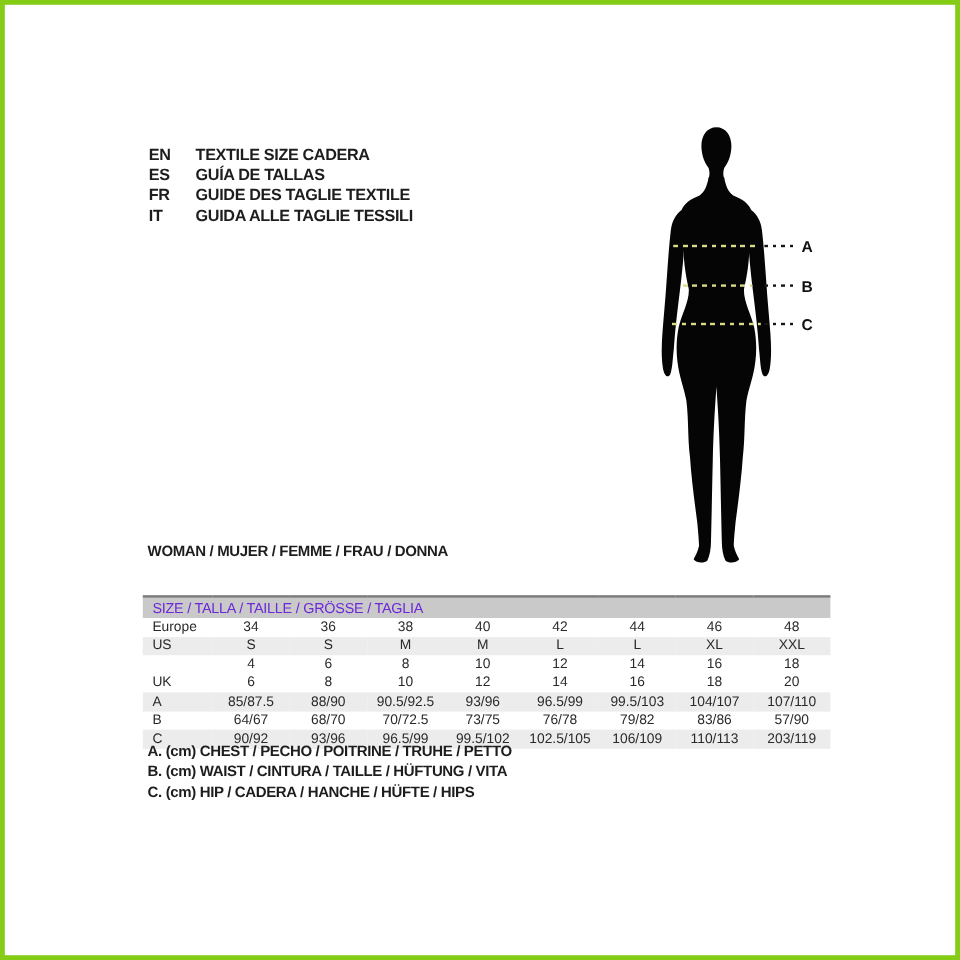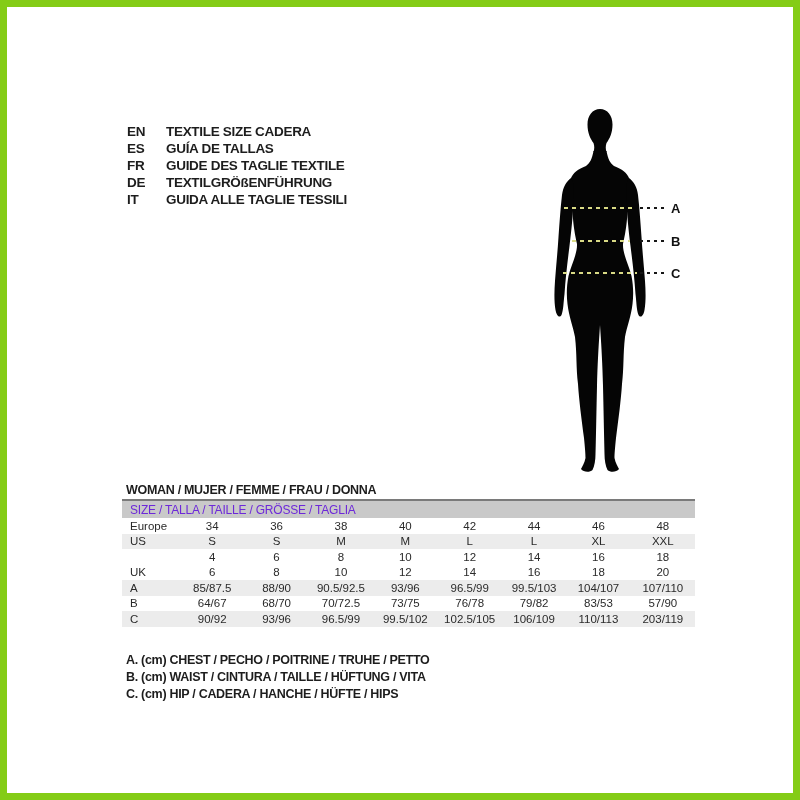--- a/index.html
+++ b/index.html
@@ -1,72 +1,68 @@
 <!DOCTYPE html>
 <html style="--dot-body: #d9da85; --dot-out: #161616; --header-bg: #c9c9c9; --row-alt-bg: #ececec;"><head>
 <meta charset="utf-8">
 <style>
   html,body{margin:0;padding:0;background:#fff;}
   .page{
     position:relative;width:800px;height:800px;background:#fff;overflow:hidden;
     font-family:"Liberation Sans", sans-serif;color:#1d1d1d;
-    border:7px solid #84cc16;box-sizing:border-box;
+    border:4px solid #84cc16;box-sizing:border-box;
   }
   
   .lang-block{position:absolute;left:120px;top:116px;}
   .lang-row{display:flex;line-height:17px;font-size:13.5px;font-weight:700;letter-spacing:-0.3px;}
   .lang-code{width:39px;flex:none;}
   
   .figure{position:absolute;left:543px;top:100px;width:100px;height:368px;}
   .figure svg{display:block;width:100%;height:100%;}
   
   .dotline{position:absolute;height:2px;}
   .dots-body{background:repeating-linear-gradient(90deg,var(--dot-body) 0 4px,transparent 4px 8px);}
   .dots-out{background:repeating-linear-gradient(90deg,var(--dot-out) 0 3px,transparent 3px 7px);}
   .measure-label{position:absolute;font-size:13px;font-weight:700;letter-spacing:0;color:#111;}
   
-  .table-caption{position:absolute;left:119px;top:476px;font-size:12.5px;font-weight:700;letter-spacing:-0.3px;}
+  .table-caption{position:absolute;left:119px;top:448px;font-size:12.5px;font-weight:700;letter-spacing:-0.3px;}
   
   table.size-table{
     position:absolute;left:115px;top:492px;width:573px;border-collapse:collapse;table-layout:fixed;
     font-size:11.5px;color:#2a2a2a;border-top:2px solid #7a7a7a;
   }
   table.size-table col.lbl{width:58px;}
   table.size-table th{
     background:var(--header-bg);text-align:left;font-weight:400;font-size:12px;color:#6d28d9;
     height:17px;padding:0 0 0 8px;letter-spacing:-0.2px;
   }
   table.size-table td{height:15.5px;padding:0;text-align:center;font-weight:400;}
   table.size-table td.row-label{text-align:left;padding-left:8px;margin-left:20px;}
   table.size-table tr.shaded td{background:var(--row-alt-bg);}
   
-  .legend{position:absolute;left:119px;top:645px;}
+  .legend{position:absolute;left:119px;top:614px;}
   .legend-line{line-height:17px;font-size:12.5px;font-weight:700;letter-spacing:-0.3px;}
 </style>
 </head>
 <body>
 
 <div class="page">
 
   <div class="lang-block">
     <div class="lang-row">
       <span class="lang-code">EN</span>
       <span class="lang-text">TEXTILE SIZE CADERA</span>
     </div>
     <div class="lang-row">
       <span class="lang-code">ES</span>
       <span class="lang-text">GUÍA DE TALLAS</span>
     </div>
     <div class="lang-row">
       <span class="lang-code">FR</span>
       <span class="lang-text">GUIDE DES TAGLIE TEXTILE</span>
-    </div>
-    <div class="lang-row">
-      <span class="lang-code">DE</span>
-      <span class="lang-text">TEXTILGRÖßENFÜHRUNG</span>
     </div>
     <div class="lang-row">
       <span class="lang-code">IT</span>
       <span class="lang-text">GUIDA ALLE TAGLIE TESSILI</span>
     </div>
   </div>
 
   <div class="figure">
     <svg viewBox="0 0 100 368">
       <g fill="#050505">
@@ -168,21 +164,21 @@
       <td>107/110</td>
     </tr>
     <tr>
       <td class="row-label">B</td>
       <td>64/67</td>
       <td>68/70</td>
       <td>70/72.5</td>
       <td>73/75</td>
       <td>76/78</td>
       <td>79/82</td>
-      <td>83/53</td>
+      <td>83/86</td>
       <td>57/90</td>
     </tr>
     <tr class="shaded">
       <td class="row-label">C</td>
       <td>90/92</td>
       <td>93/96</td>
       <td>96.5/99</td>
       <td>99.5/102</td>
       <td>102.5/105</td>
       <td>106/109</td>

